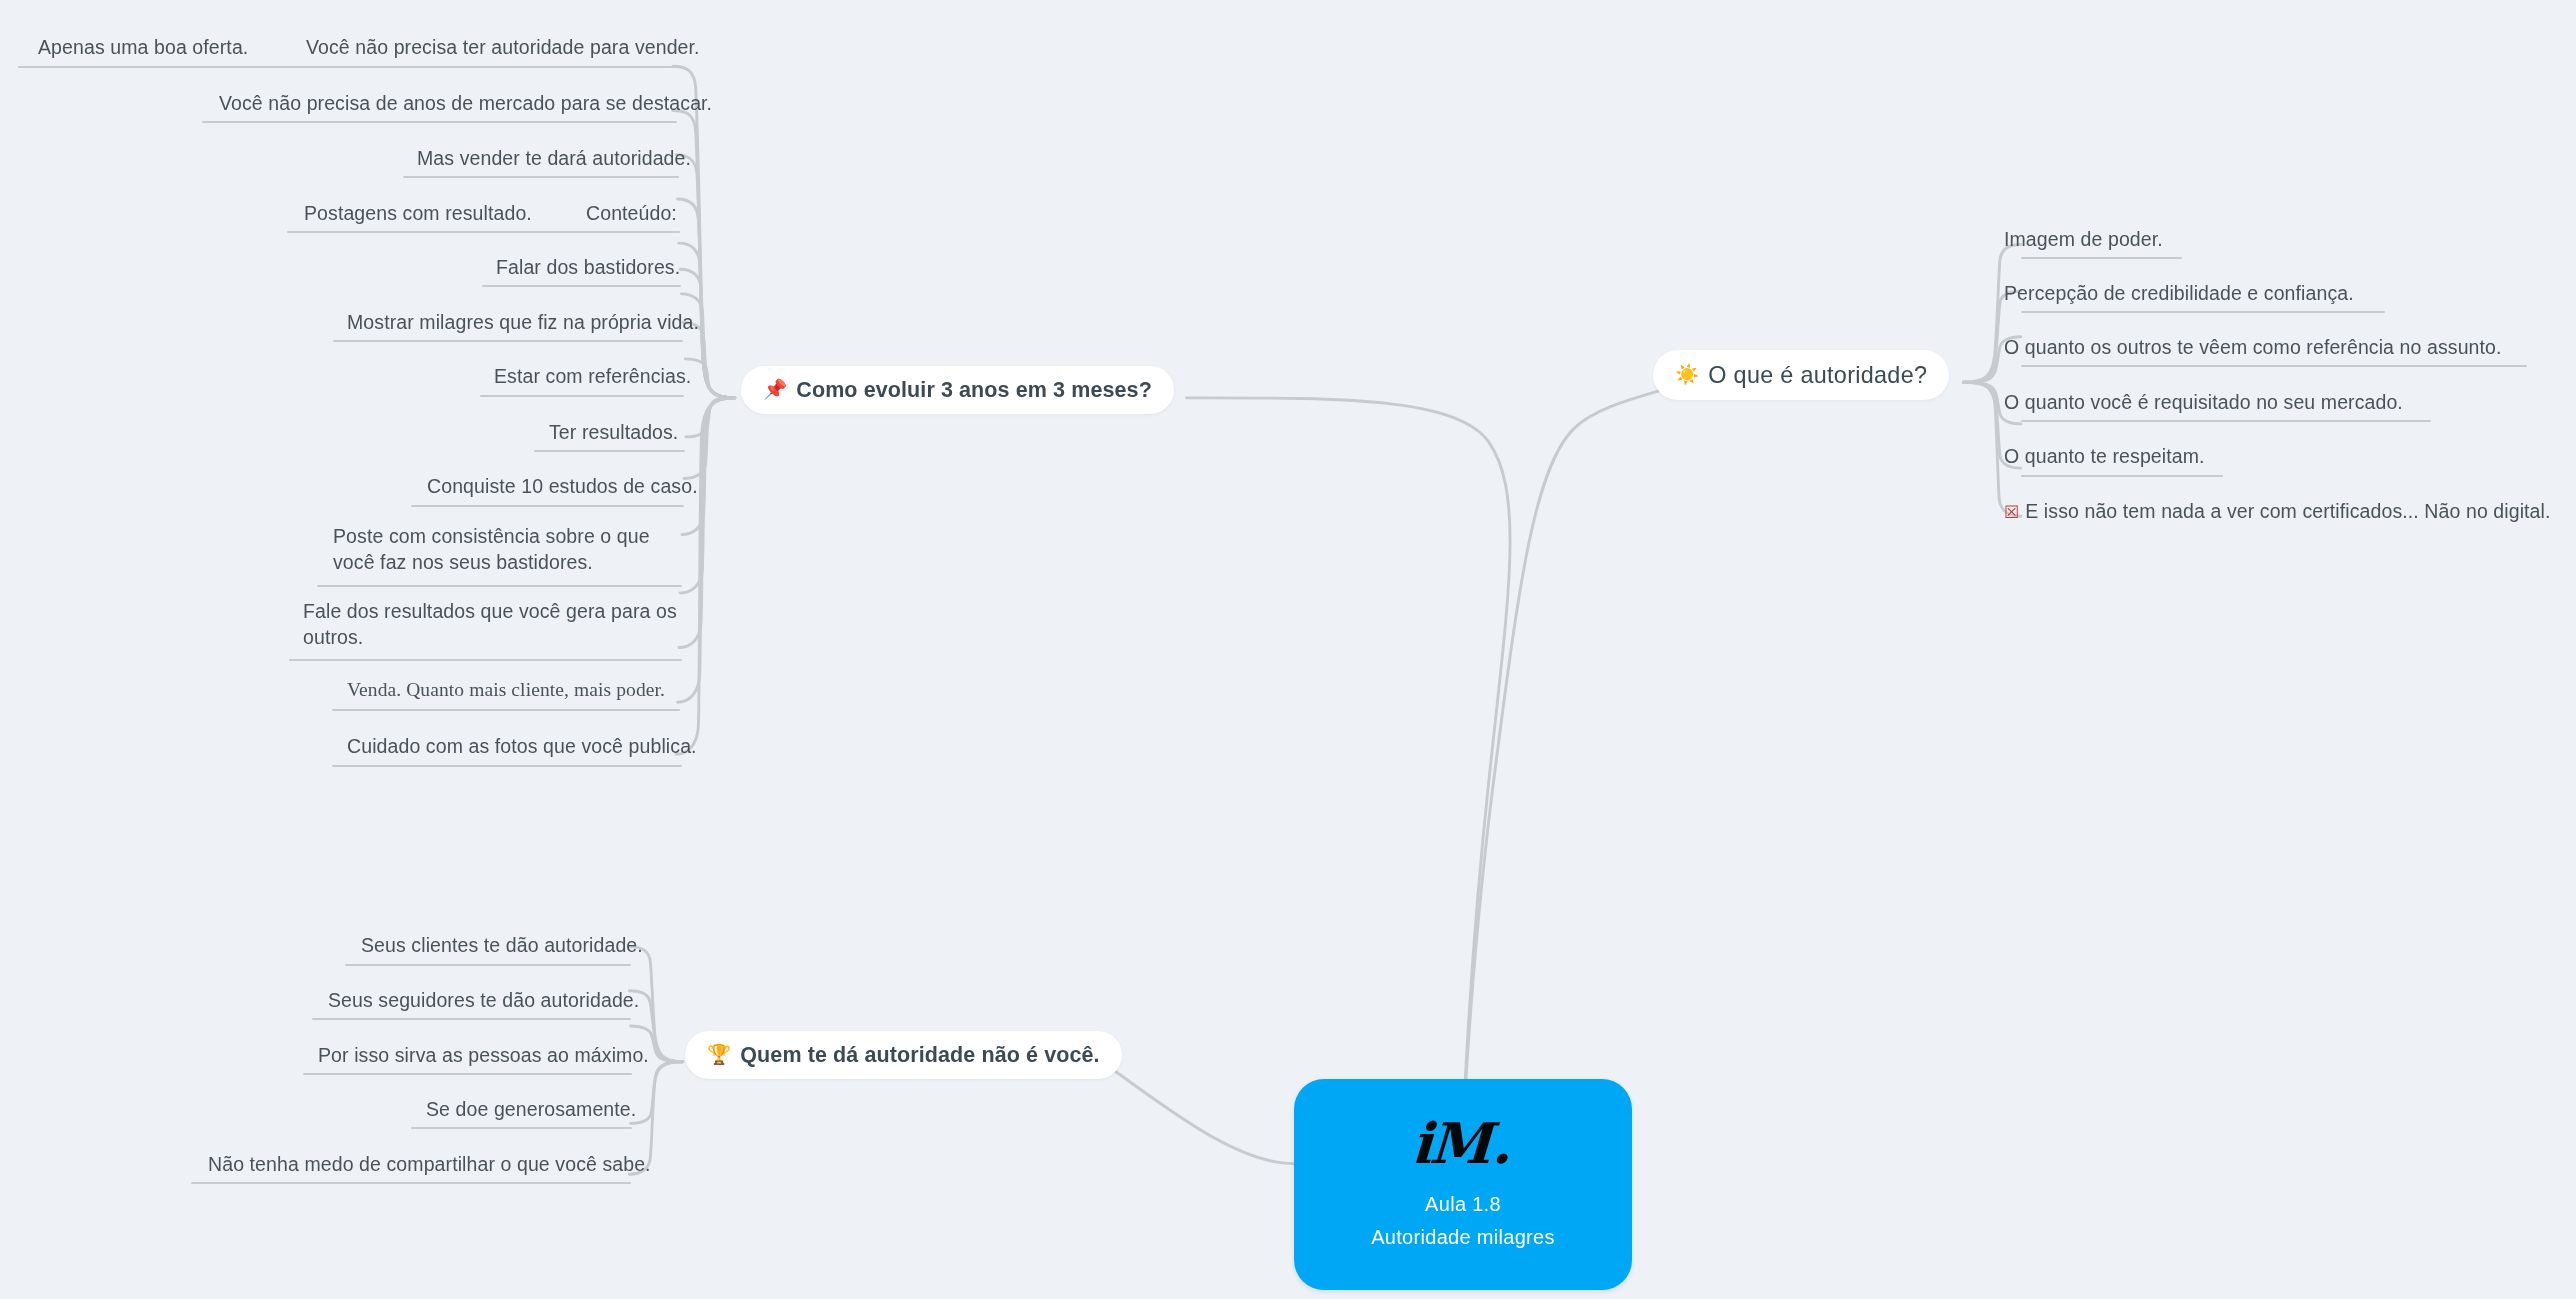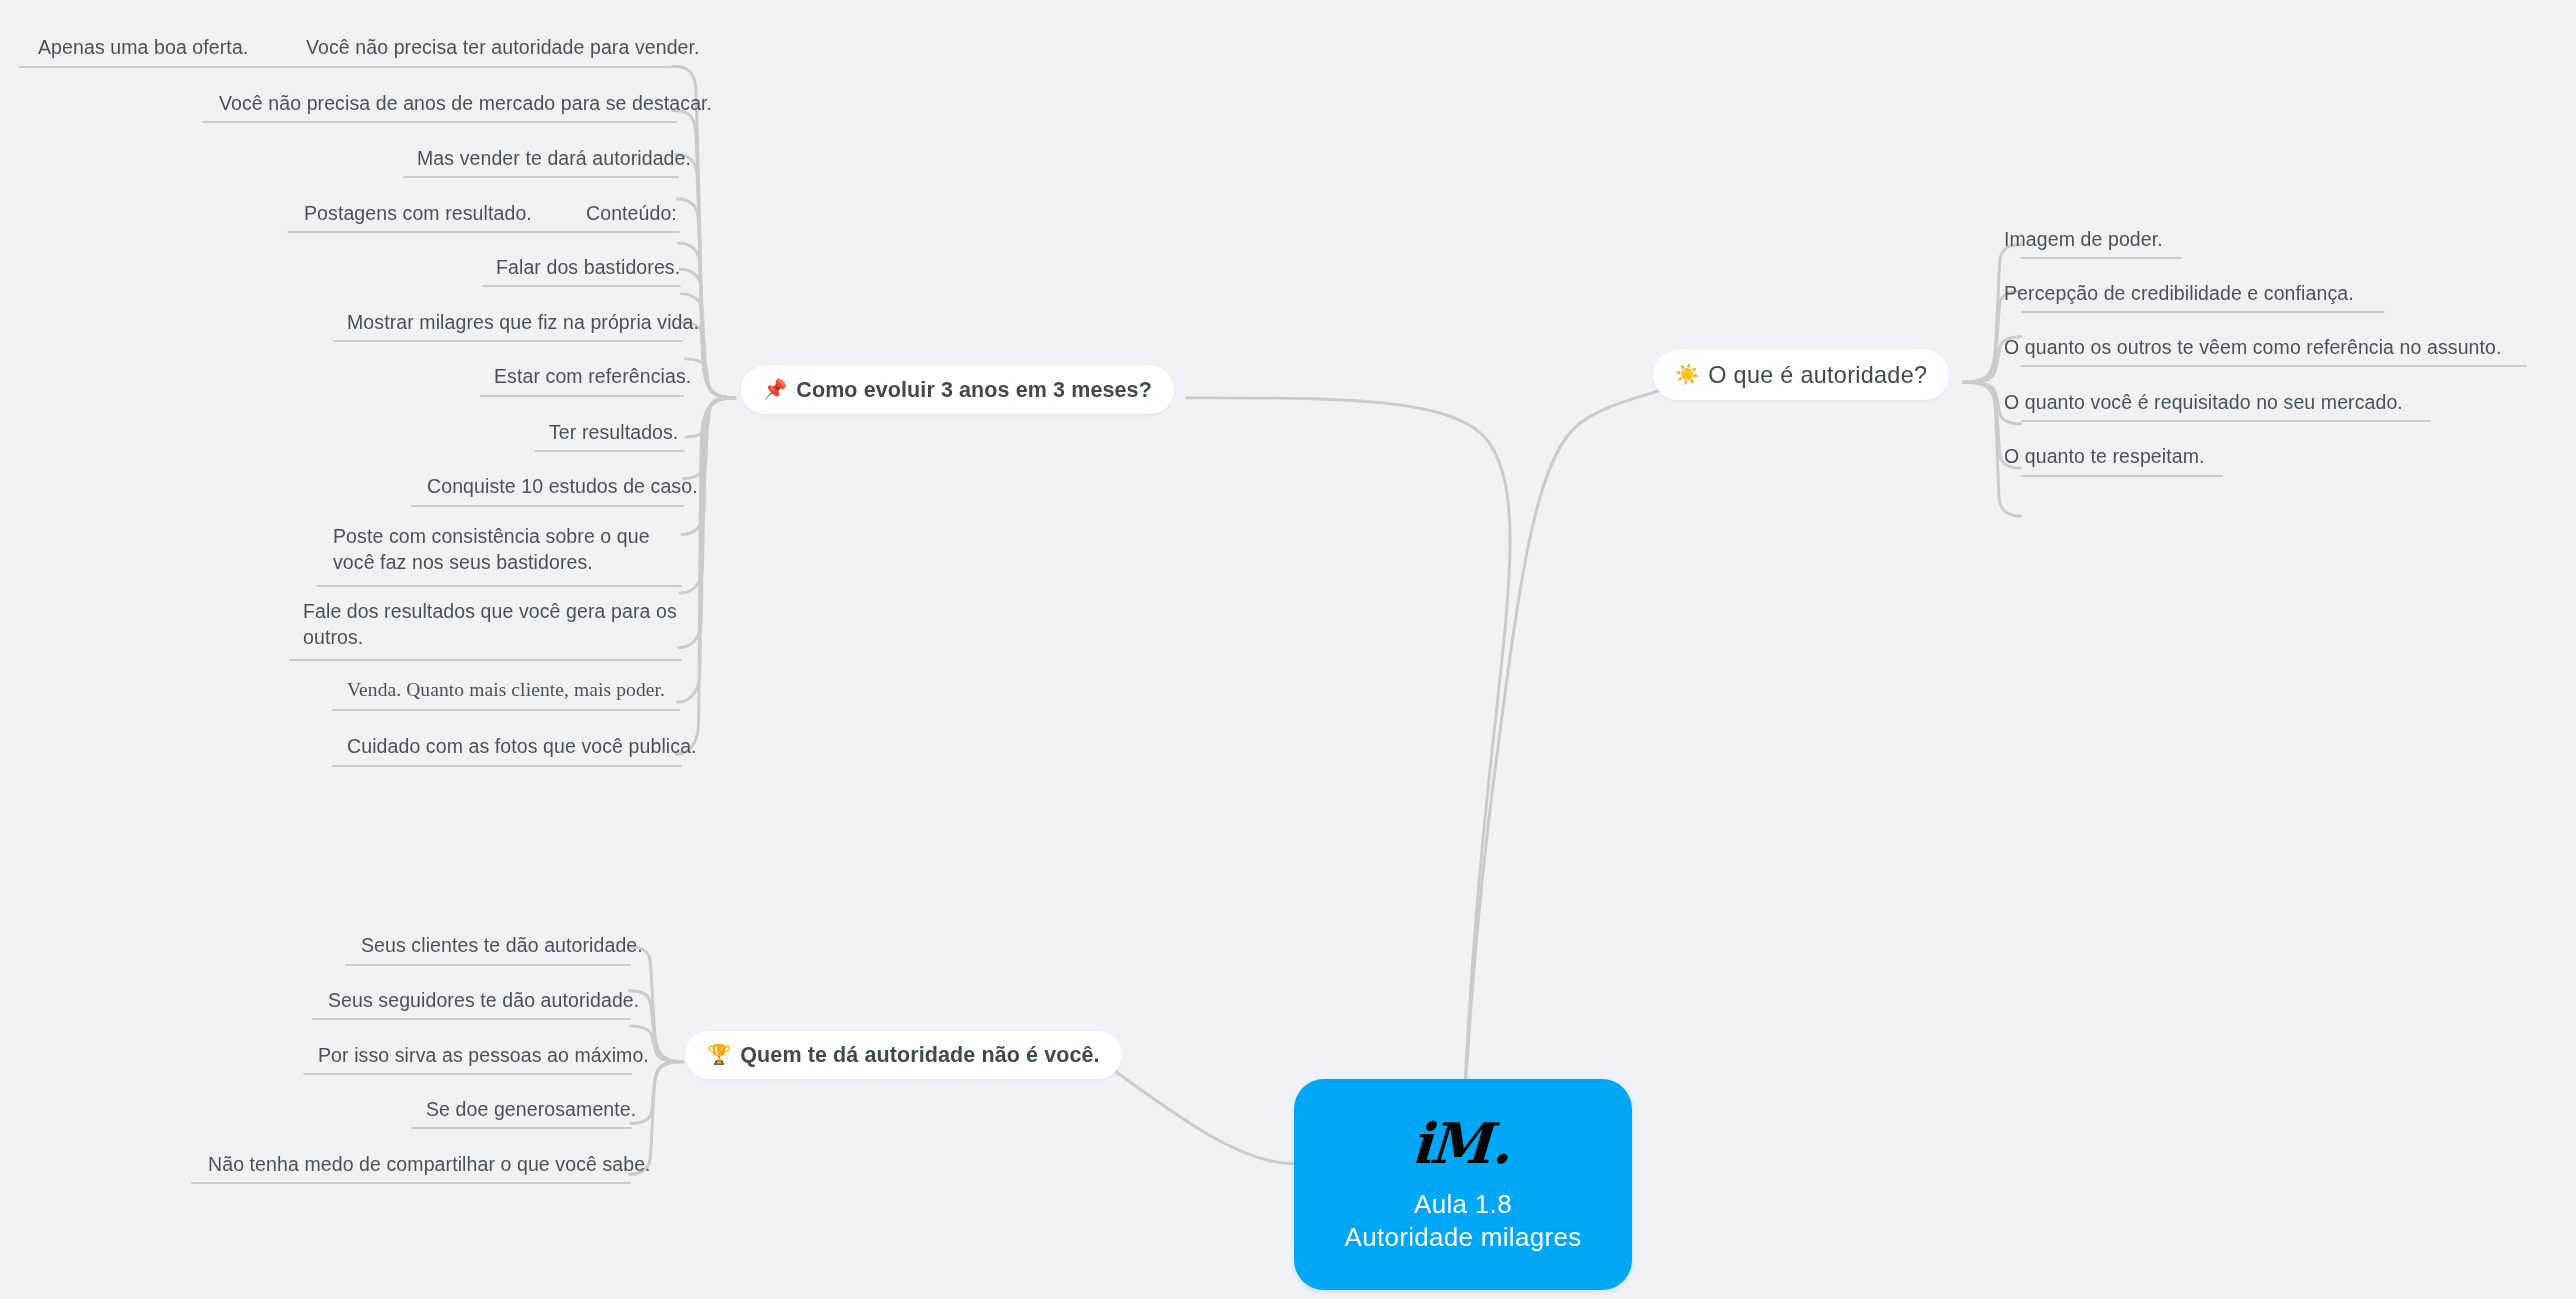--- a/index.html
+++ b/index.html
@@ -101,21 +101,21 @@
     font-weight: bold;
     font-size: 56px;
     line-height: 1;
     color: #07080a;
     margin-bottom: 17px;
     letter-spacing: -2.6px;
     transform: skewX(-6deg);
   }
   .root-line {
     color: #ffffff;
-    font-size: 26px;
+    font-size: 20px;
     line-height: 33px;
     letter-spacing: 0.3px;
     text-align: center;
   }
 
   
   .mini-icon {
     font-size: 17px;
     margin-right: 5.9px;
     color: #c0392b;
@@ -274,20 +274,23 @@
   <div class="leaf" style="left:2004px; top:389px;">
     <span class="txt">O quanto você é requisitado no seu mercado.</span>
   </div>
   <div class="rule" style="left:2021px; top:420px; width:410px;"></div>
 
   <div class="leaf" style="left:2004px; top:443px;">
     <span class="txt">O quanto te respeitam.</span>
   </div>
   <div class="rule" style="left:2021px; top:475px; width:202px;"></div>
 
+  <div class="leaf" style="left:2004px; top:498px;">
+    <span class="mini-icon">☒</span><span class="txt" style="display:inline;">E isso não tem nada a ver com certificados... Não no digital.</span>
+  </div>
 
   <div class="leaf" style="left:361px; top:932px;">
     <span class="txt">Seus clientes te dão autoridade.</span>
   </div>
   <div class="rule" style="left:345px; top:964px; width:286px;"></div>
 
   <div class="leaf" style="left:328px; top:987px;">
     <span class="txt">Seus seguidores te dão autoridade.</span>
   </div>
   <div class="rule" style="left:312px; top:1018px; width:319px;"></div>

